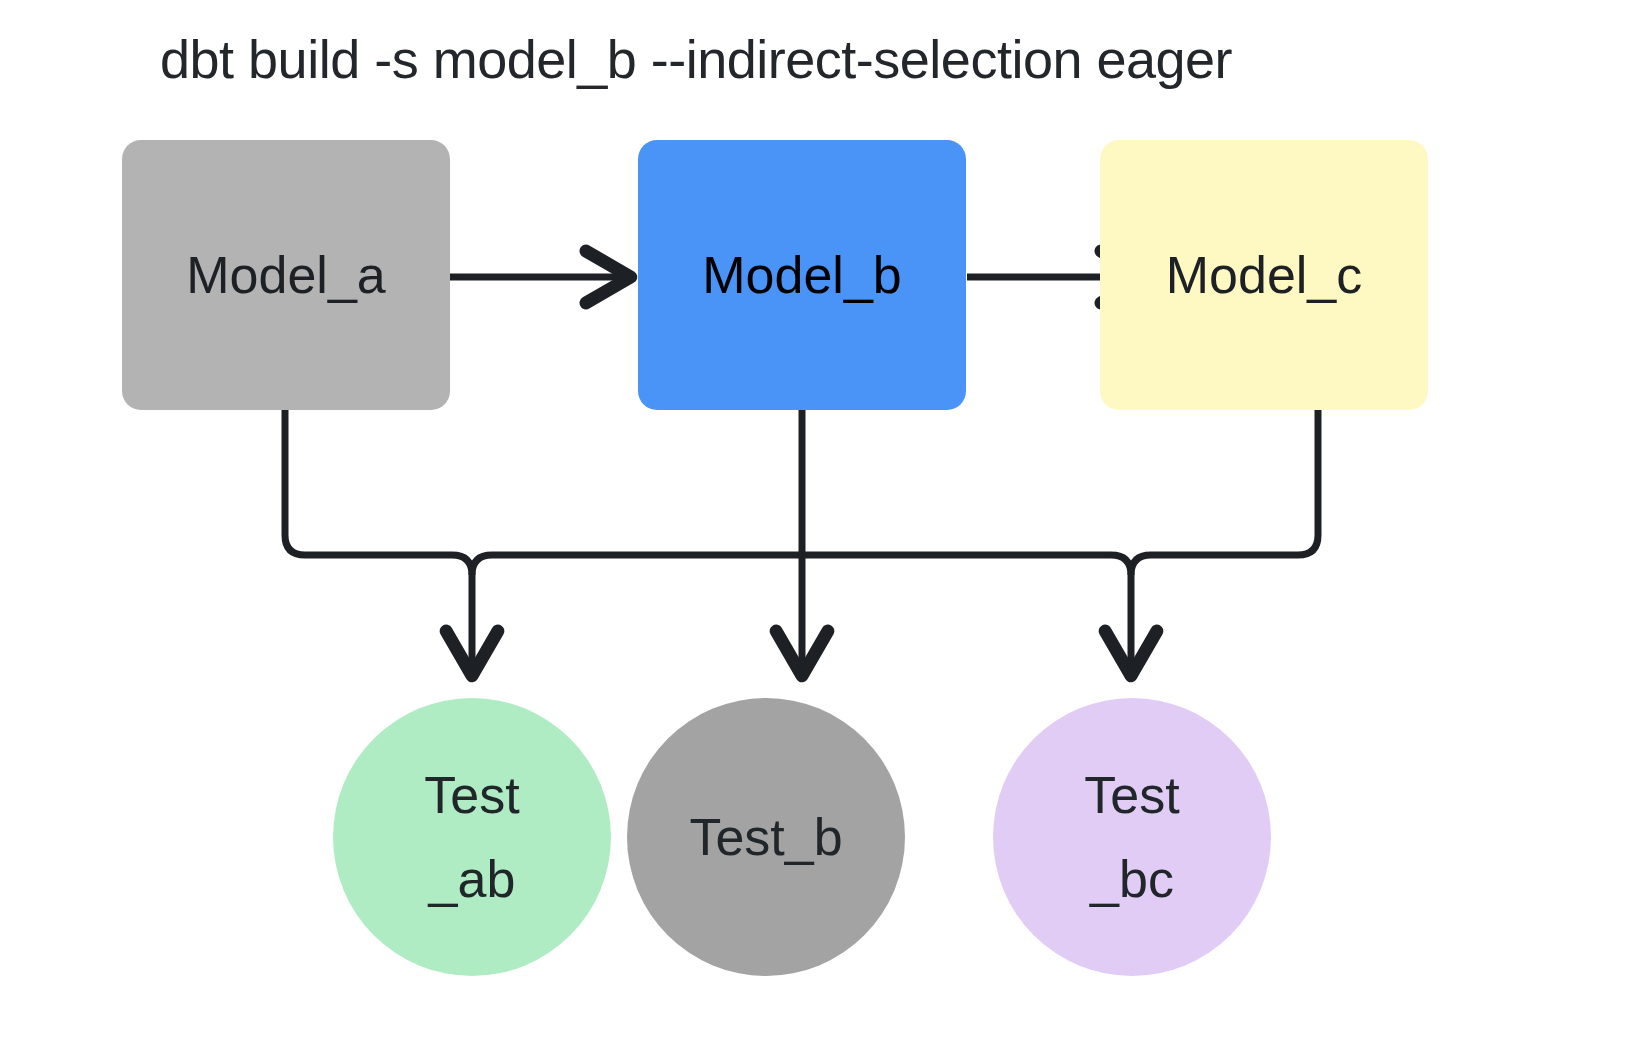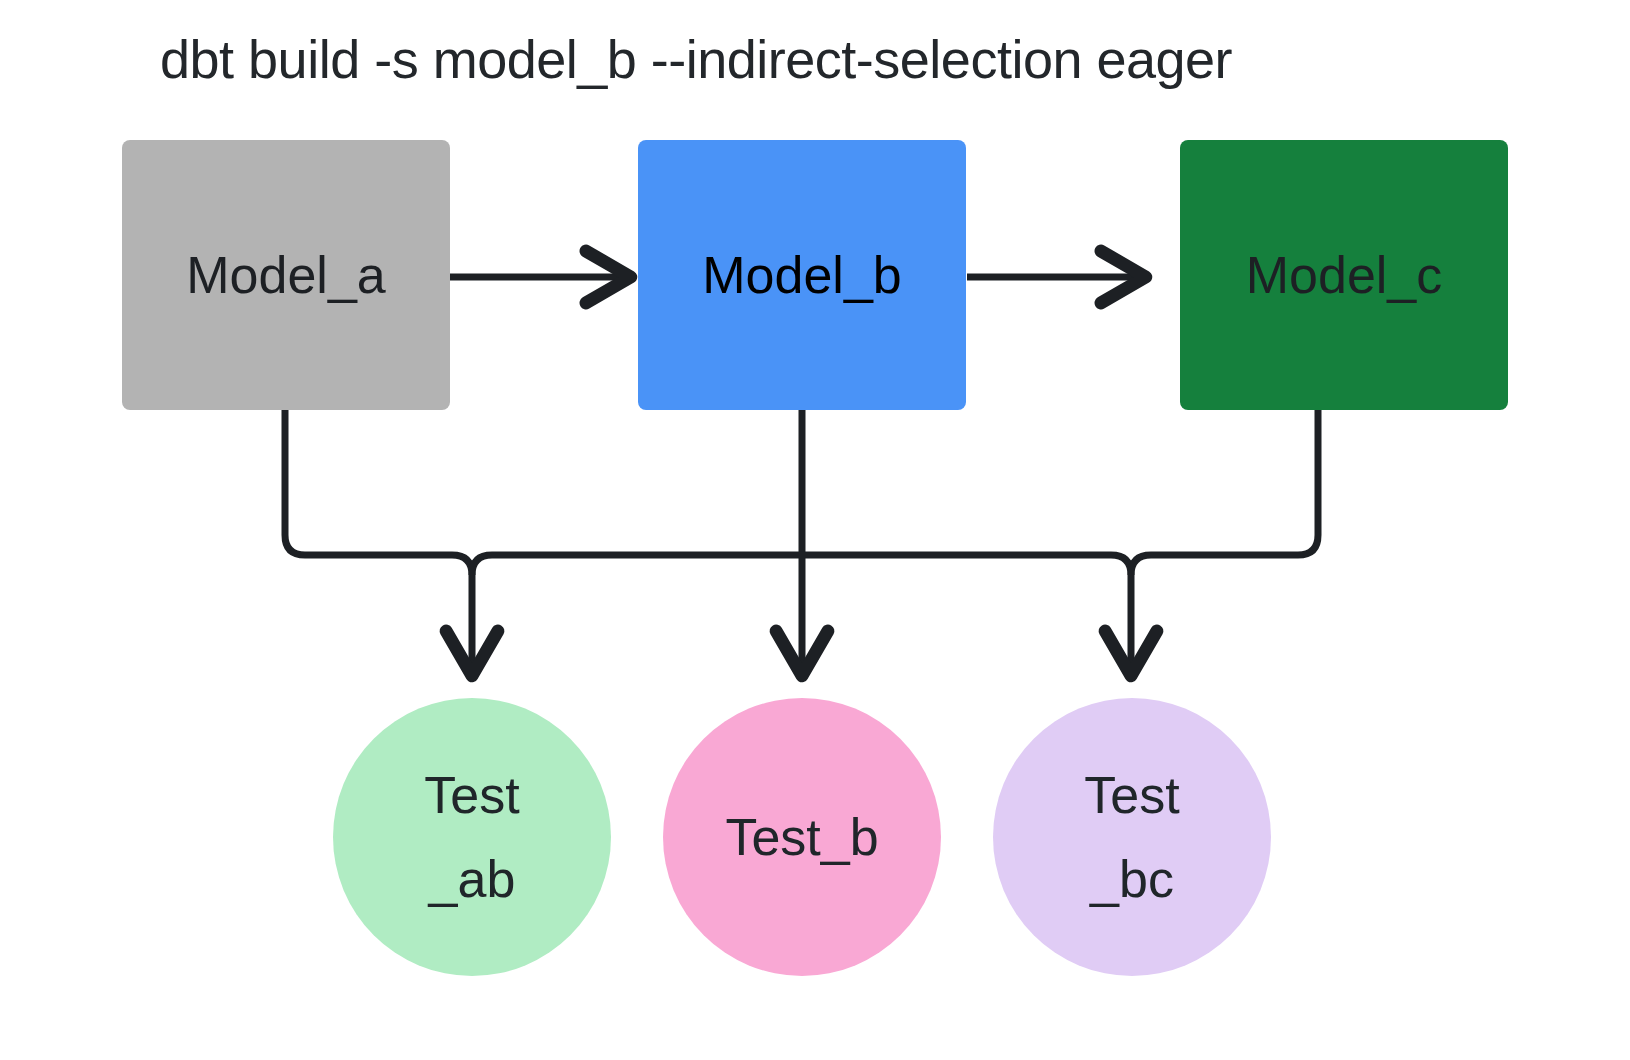--- a/index.html
+++ b/index.html
@@ -22,35 +22,35 @@
     font-size: 54px;
     color: #23272b;
     letter-spacing: -0.5px;
     white-space: nowrap;
     font-weight: 400;
   }
   .node-box {
     position: absolute;
     width: 328px;
     height: 270px;
-    border-radius: 8px;
+    border-radius: 19px;
     display: flex;
     align-items: center;
     justify-content: center;
     box-sizing: border-box;
   }
   .node-box .node-label {
     font-size: 52px;
     line-height: 1.08;
     text-align: center;
     font-weight: 400;
   }
   #model-a { left: 122px; top: 140px; background: #b3b3b3; }
   #model-b { left: 638px; top: 140px; background: #4a93f7; }
-  #model-c { left: 1180px; top: 140px; background: #15803d; }
+  #model-c { left: 1100px; top: 140px; background: #fef9c3; }
   #model-a .node-label, #model-c .node-label { color: #1d2024; }
   #model-b .node-label { color: #000000; }
 
   .node-circle {
     position: absolute;
     width: 278px;
     height: 278px;
     border-radius: 50%;
     display: flex;
     align-items: center;
@@ -58,21 +58,21 @@
   }
   .node-circle .node-label {
     font-size: 52px;
     line-height: 1.62;
     text-align: center;
     color: #20262a;
     font-weight: 400;
     white-space: pre-line;
   }
   #test-ab { left: 333px; top: 698px; background: #b0ecc3; }
-  #test-b  { left: 663px; top: 698px; background: #f9a8d4; }
+  #test-b  { left: 627px; top: 698px; background: #a3a3a3; }
   #test-bc { left: 993px; top: 698px; background: #e0ccf5; }
 
   #edges {
     position: absolute;
     left: 0; top: 0;
     width: 1630px;
     height: 1060px;
     pointer-events: none;
   }
 </style>

